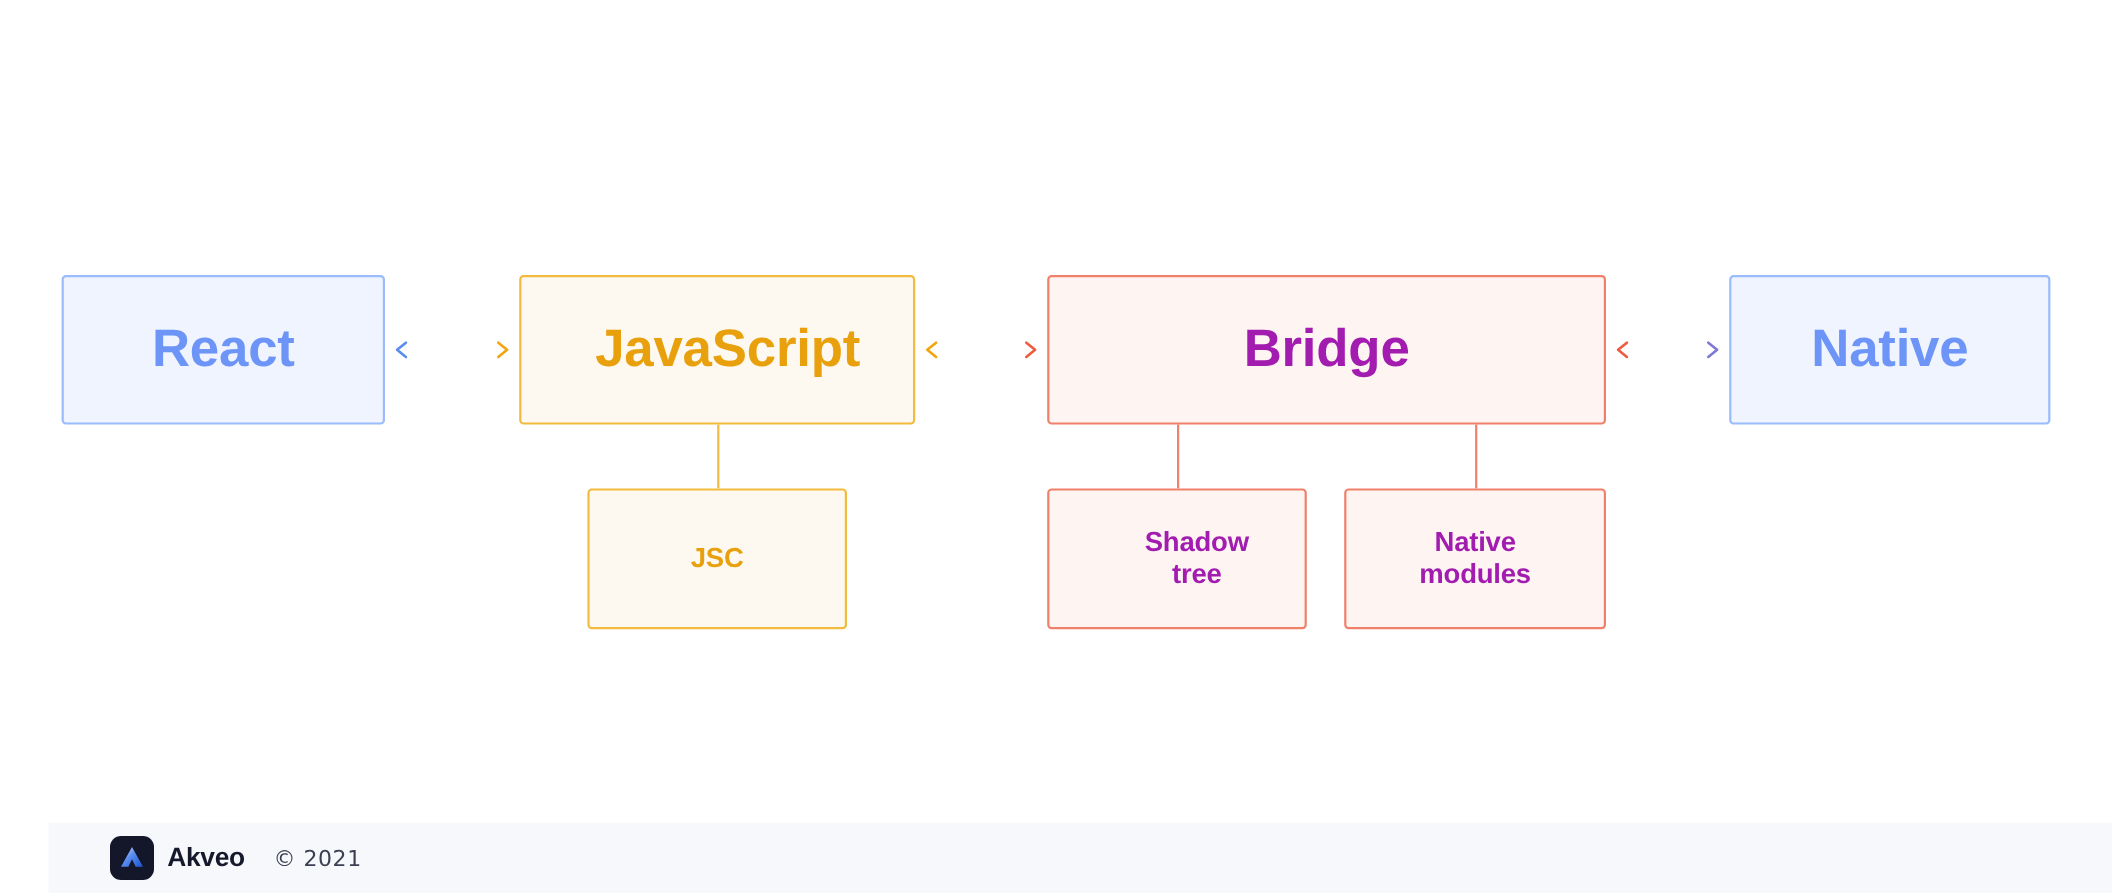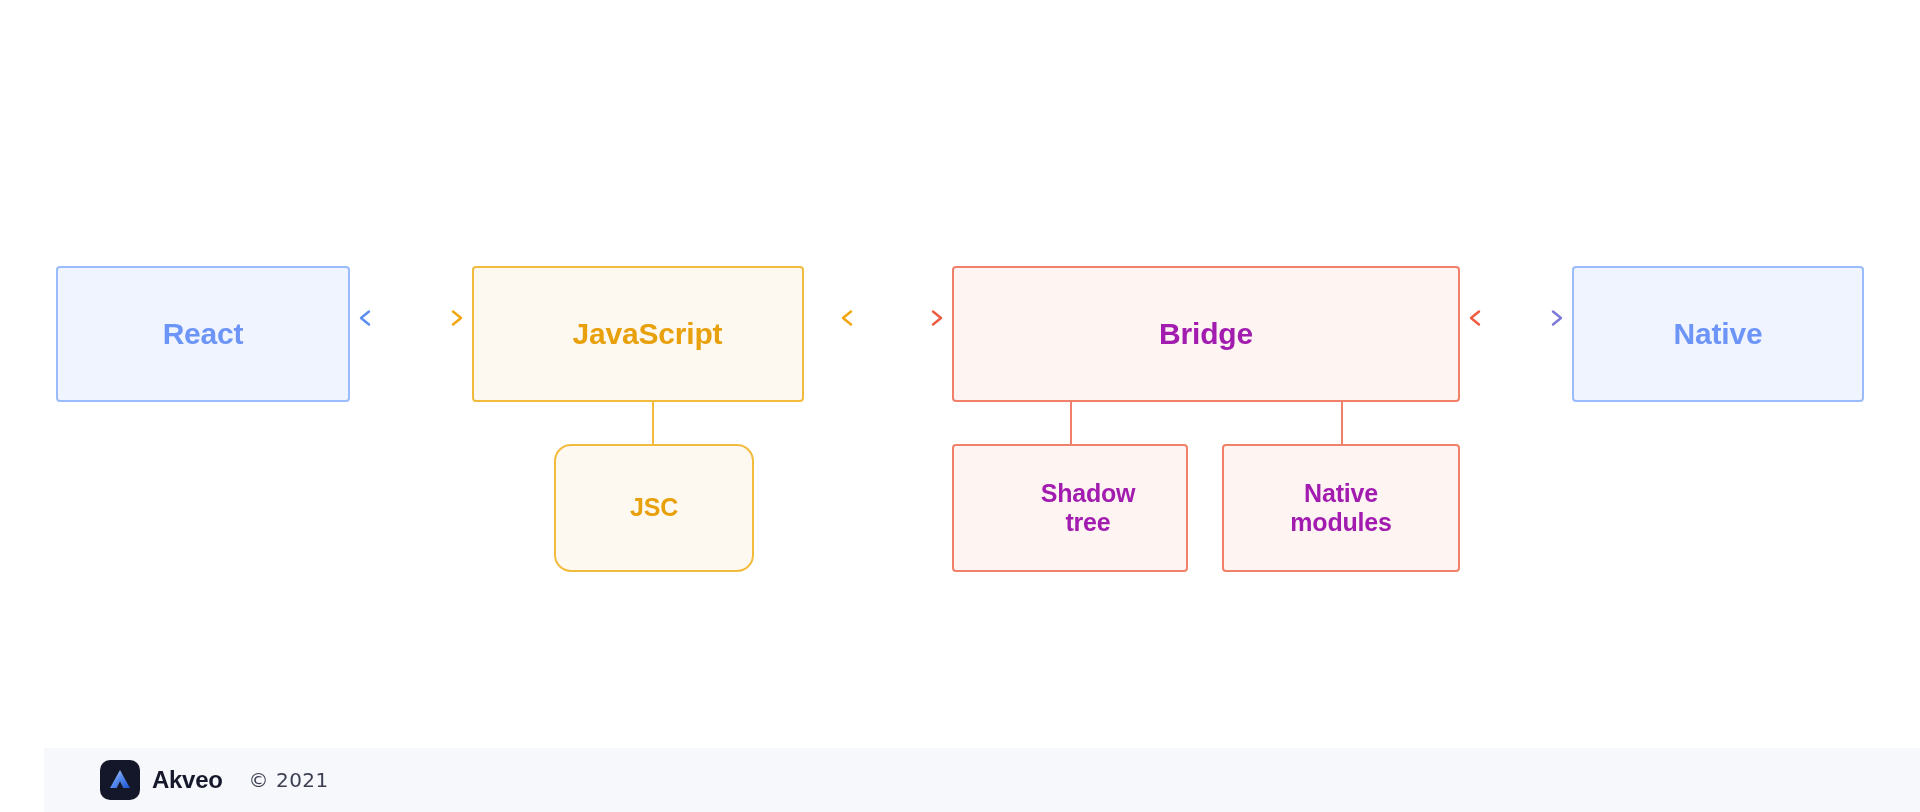--- a/index.html
+++ b/index.html
@@ -54,21 +54,21 @@
     color: #e8a00c;
   }
   
   .theme-coral {
     background: #fef5f3;
     border-color: #f0806a;
     color: #a21caf;
   }
 
   
-  .main-node { height: 136px; top: 266px; font-size: 30px; }
+  .main-node { height: 136px; top: 250px; font-size: 48px; }
 
   .sub-node  { height: 128px; top: 444px; font-size: 25px; }
 
   
   .vline {
     position: absolute;
     width: 2px;
   }
   .vline.orange { background: #f3bb3e; }
   .vline.coral  { background: #f0806a; }
@@ -164,30 +164,30 @@
           </linearGradient>
         </defs>
         <line x1="3" y1="12" x2="93" y2="12" stroke="url(#g_bridgenative)" stroke-width="2.2"></line>
         <polyline points="11,5.5 3,12 11,18.5" fill="none" stroke="#ef5b41" stroke-width="2.4" stroke-linecap="round" stroke-linejoin="round"></polyline>
         <polyline points="85,5.5 93,12 85,18.5" fill="none" stroke="#7d79d6" stroke-width="2.4" stroke-linecap="round" stroke-linejoin="round"></polyline>
       </svg>
     </div>
     <div class="node theme-blue main-node" style="left: 56px; width: 294px;">
       <span class="node-label">React</span>
     </div>
-    <div class="node theme-orange main-node" style="left: 472px; width: 332px; padding-left: 19px;">
+    <div class="node theme-orange main-node" style="left: 472px; width: 360px; padding-left: 19px;">
       <span class="node-label">JavaScript</span>
     </div>
     <div class="node theme-coral main-node" style="left: 952px; width: 508px;">
       <span class="node-label">Bridge</span>
     </div>
     <div class="node theme-blue main-node" style="left: 1572px; width: 292px;">
       <span class="node-label">Native</span>
     </div>
-    <div class="node theme-orange sub-node" style="left: 554px; width: 200px; border-radius: 17px;">
+    <div class="node theme-orange sub-node" style="left: 534px; width: 236px;">
       <span class="node-label">JSC</span>
     </div>
     <div class="node theme-coral sub-node" style="left: 952px; width: 236px; padding-left: 36px;">
       <span class="node-label">Shadow
 tree</span>
     </div>
     <div class="node theme-coral sub-node" style="left: 1222px; width: 238px;">
       <span class="node-label">Native
 modules</span>
     </div>

